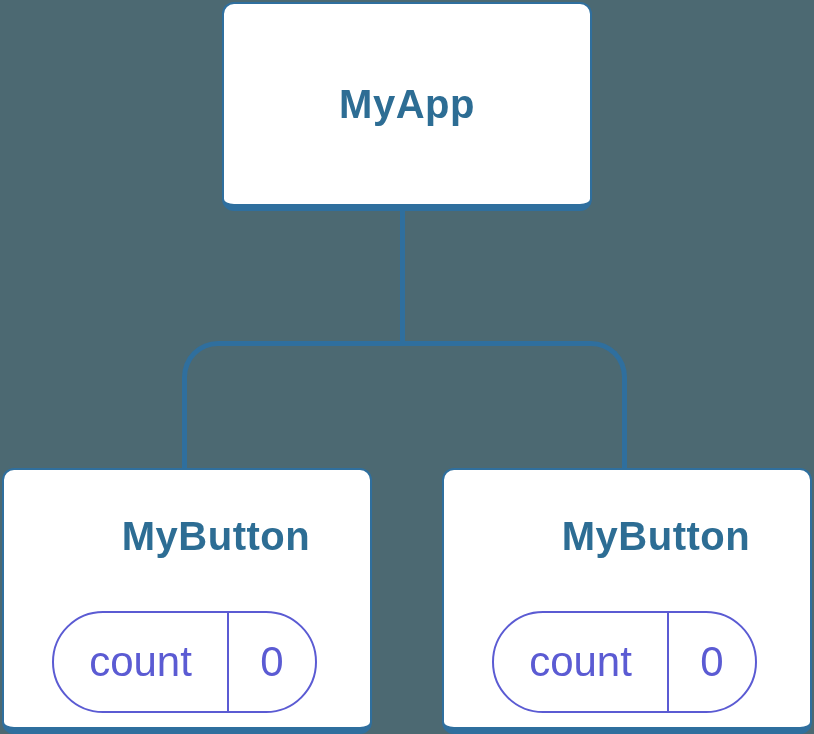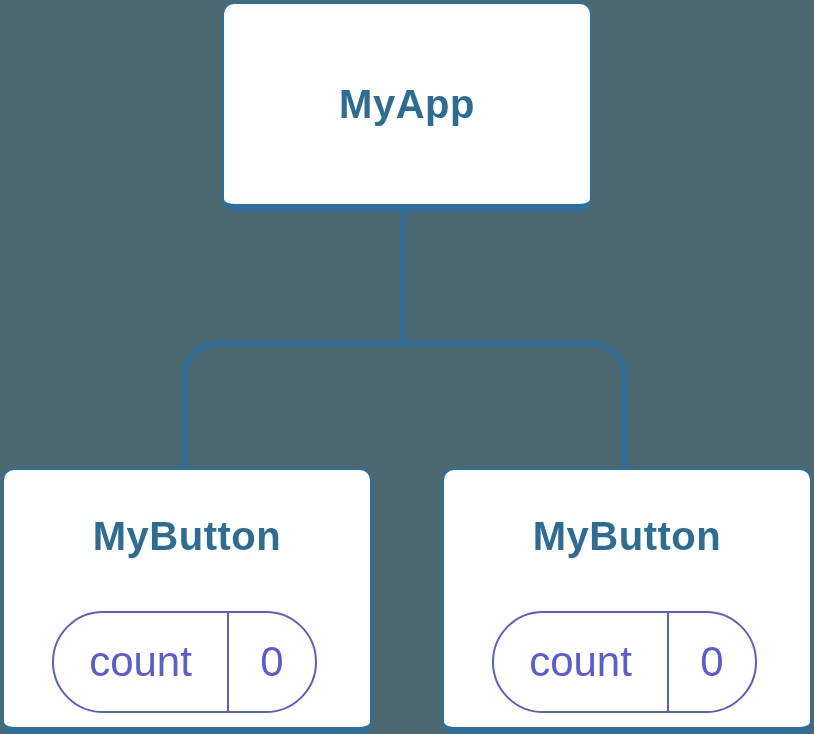--- a/index.html
+++ b/index.html
@@ -66,20 +66,21 @@
     font-weight: 700;
     letter-spacing: 0.5px;
     text-align: right;
   }
   .child-label {
     position: absolute;
     left: 0;
     top: 44px;
     width: 100%;
     text-align: center;
+    padding-left: 29px;
   }
 
   
   .pill {
     position: absolute;
     left: 48px;
     top: 117px;
     width: 265px;
     height: 102px;
     box-sizing: border-box;

